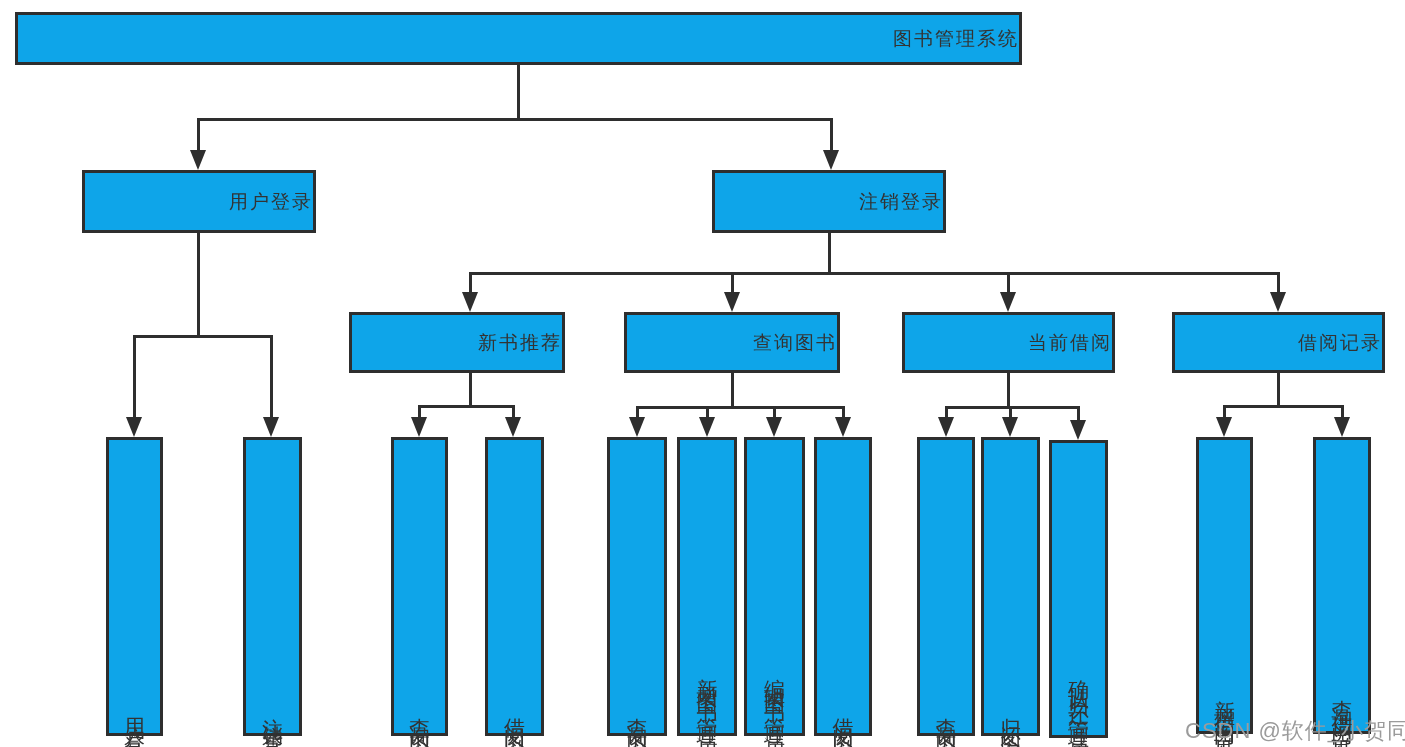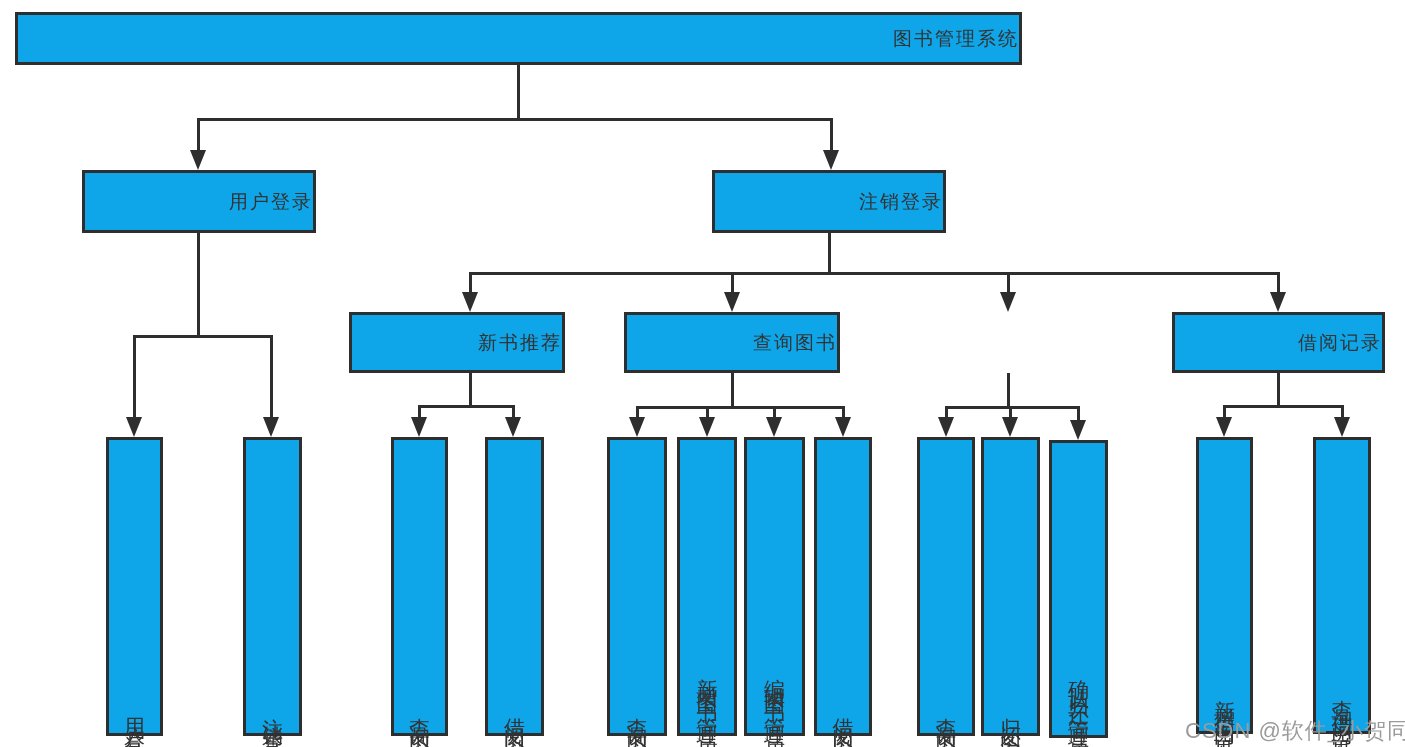--- a/index.html
+++ b/index.html
@@ -51,20 +51,23 @@
   </div>
   <div class="node nh" style="left:712px;top:170px;width:234px;height:63px">
     <span>注销登录</span>
   </div>
 
   <div class="node nh" style="left:349px;top:312px;width:216px;height:61px">
     <span>新书推荐</span>
   </div>
   <div class="node nh" style="left:624px;top:312px;width:216px;height:61px">
     <span>查询图书</span>
+  </div>
+  <div class="node nh" style="left:902px;top:312px;width:213px;height:61px">
+    <span>当前借阅</span>
   </div>
   <div class="node nh" style="left:1172px;top:312px;width:213px;height:61px">
     <span>借阅记录</span>
   </div>
 
   <div class="node nv" style="left:106px;top:437px;width:57px;height:299px">
     <span>用户登录</span>
   </div>
   <div class="node nv" style="left:243px;top:437px;width:59px;height:299px">
     <span>注销登录</span>

